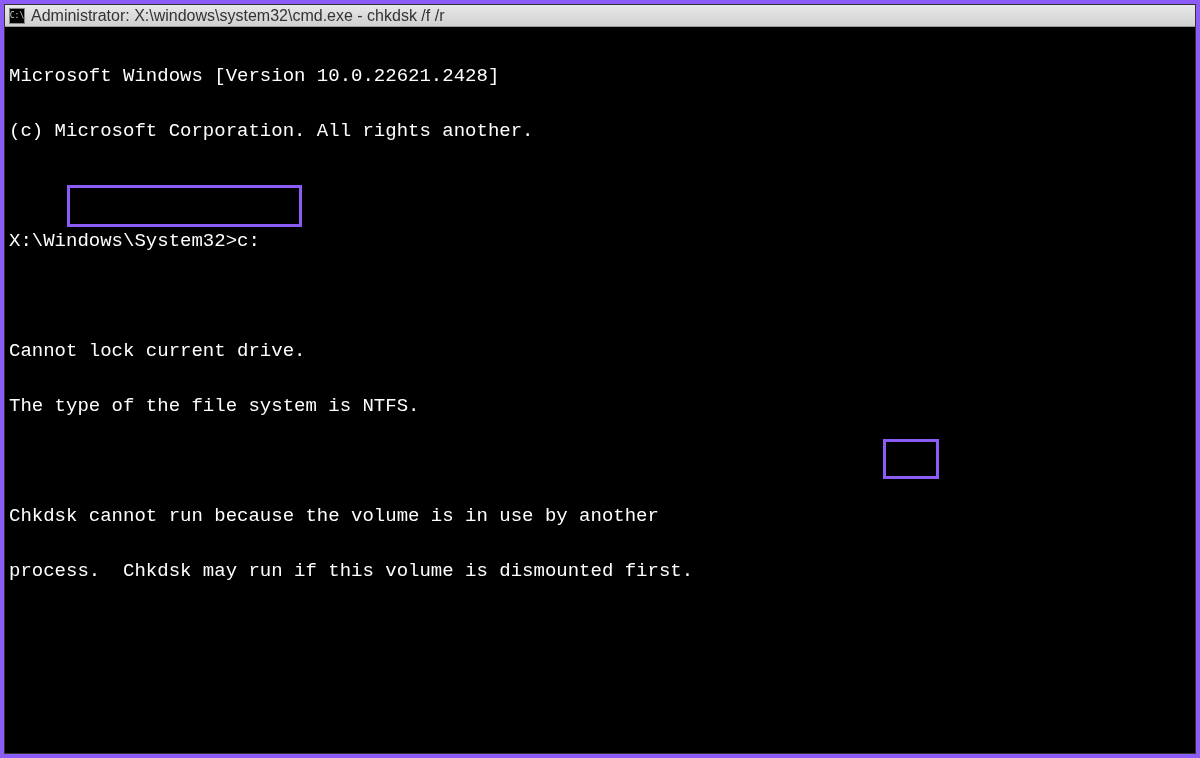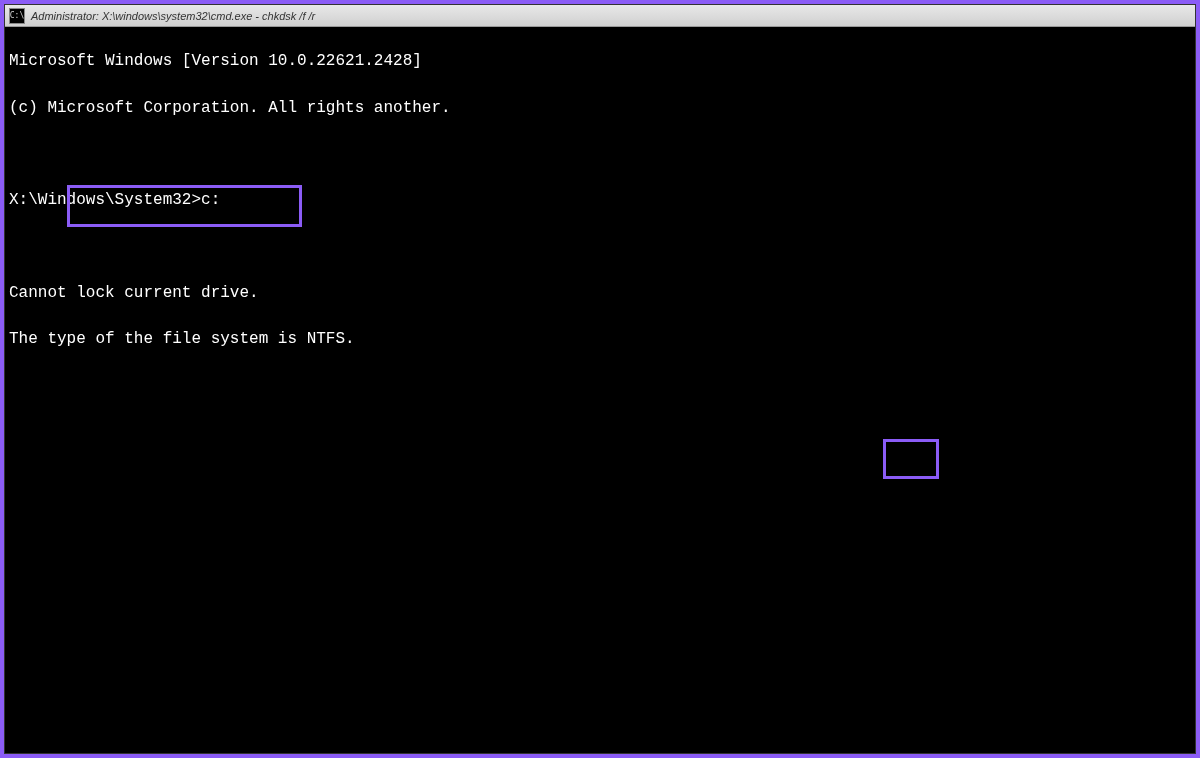--- a/index.html
+++ b/index.html
@@ -38,33 +38,32 @@
       display: flex;
       align-items: center;
       justify-content: center;
       margin-right: 6px;
       font-size: 8px;
       color: #ccc;
       font-family: monospace;
     }
     .titlebar-text {
       font-family: 'Segoe UI', Tahoma, sans-serif;
-      font-size: 11px;
-      font-style: italic;
+      font-size: 16px;
       color: #333;
       white-space: nowrap;
     }
     .terminal {
       flex: 1;
       background: #000;
       color: #fff;
       font-family: 'Consolas', 'Courier New', monospace;
-      font-size: 16px;
+      font-size: 19px;
       line-height: 1.45;
-      padding: 0 4px;
+      padding: 8px 4px;
       white-space: pre;
       overflow: hidden;
       position: relative;
     }
     .line {
       position: relative;
     }
     .highlight1 {
       position: absolute;
       border: 3px solid #8b5cf6;
@@ -96,20 +95,22 @@
   </div>
   <div class="terminal">
 <div class="line"><span>Microsoft Windows [Version 10.0.22621.2428]</span></div>
 <div class="line"><span>(c) Microsoft Corporation. All rights another.</span></div>
 <div class="line"><span></span>&nbsp;</div>
 <div class="line"><span>X:\Windows\System32&gt;</span><span>c:</span></div>
 <div class="line"><span></span>&nbsp;</div>
 <div class="line"><span>Cannot lock current drive.</span></div>
 <div class="line"><span>The type of the file system is NTFS.</span></div>
 <div class="line"><span></span>&nbsp;</div>
+<div class="line"><span>Chkdsk cannot run because the volume is in use by another</span></div>
+<div class="line"><span>process.  Chkdsk may run if this volume is dismounted first.</span></div>
 
 
 
 
 
 
 
 <div class="highlight1"></div>
 <div class="highlight2"></div>
   </div>

